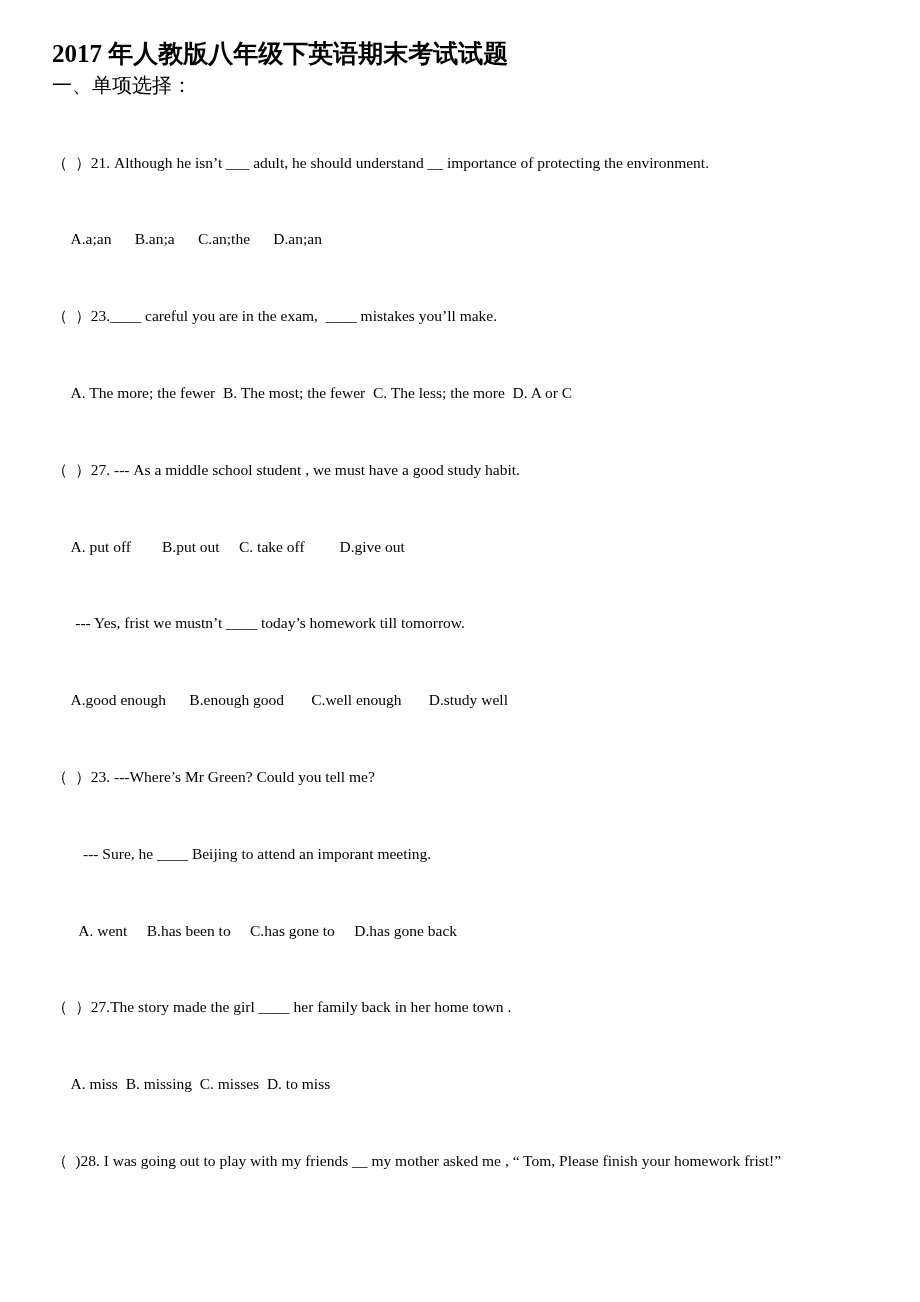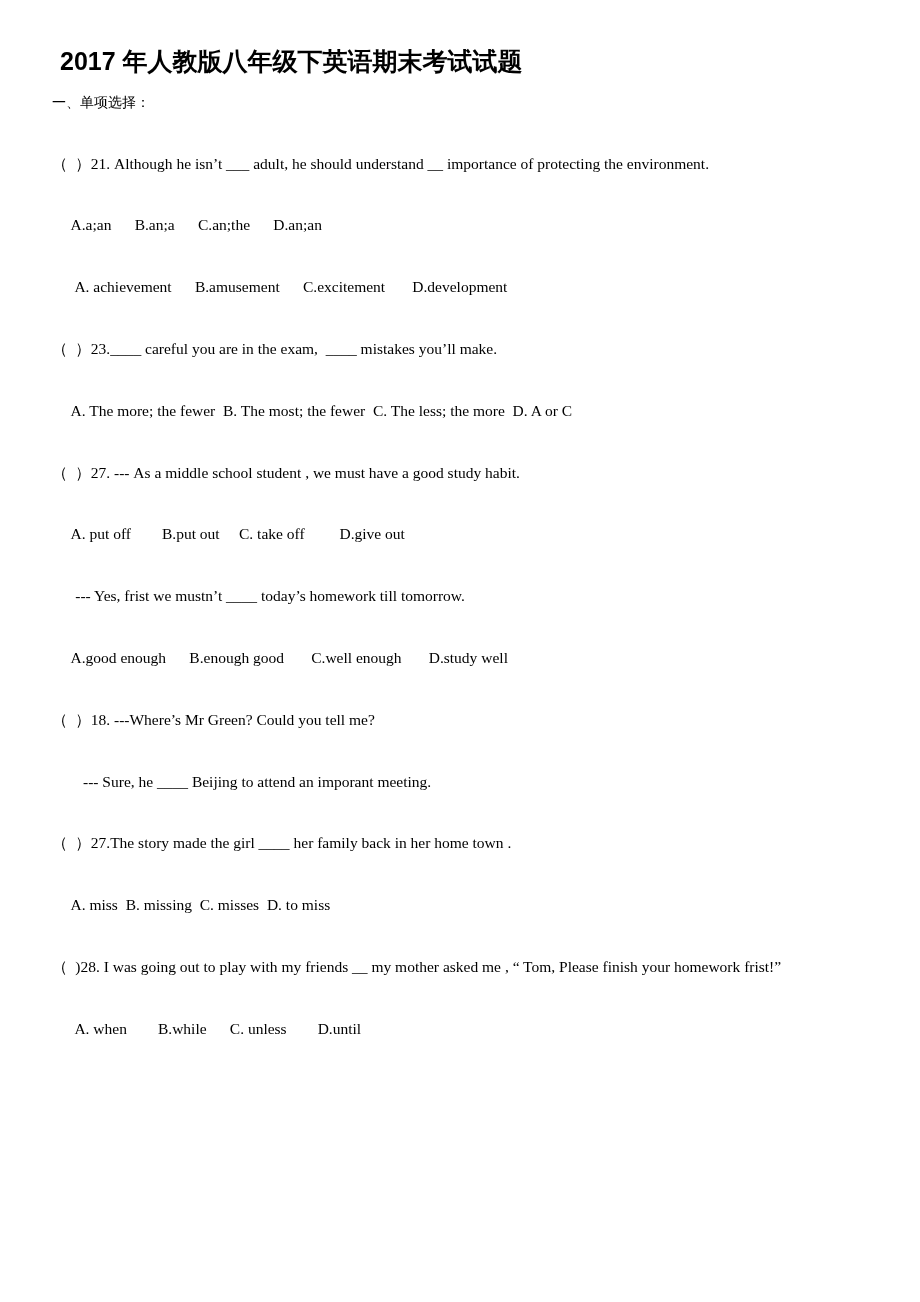--- a/index.html
+++ b/index.html
@@ -16,71 +16,70 @@
   }
   .page {
     position: relative;
     width: 920px;
     height: 1302px;
     background: #ffffff;
     box-sizing: border-box;
     padding: 0;
   }
   .doc-title {
-    font-family: Liberation Sans, sans-serif;
+    font-family: Liberation Serif, serif;
     font-weight: bold;
     font-size: 25px;
     line-height: 1.1;
-    margin: 8px;
+    margin: 0;
     padding: 40px 0 0 52px;
     letter-spacing: 0px;
     white-space: pre;
   }
   .section-heading {
-    font-size: 14px;
+    font-size: 20px;
     line-height: 20px;
     padding: 9px 0 0 52px;
     white-space: pre;
     font-family: Liberation Mono, monospace;
   }
   
   .blockA {
     font-size: 15.5px;
     line-height: 20.6px;
     padding-left: 52px;
     white-space: pre;
   }
-  .blockA .ln { white-space: pre; }
+  .blockA .ln { white-space: pre; margin-top: 15px; }
   .blockA .spacer { height: 20.6px; }
 </style>
 </head>
 <body>
 
 <div class="page">
 
   <h1 class="doc-title">2017 年人教版八年级下英语期末考试试题</h1>
 
   <div class="section-heading">一、单项选择：</div>
 
   <div class="blockA">
     <div class="ln">（  ）21. Although he isn’t ___ adult, he should understand __ importance of protecting the environment.</div>
     <div class="ln">     A.a;an      B.an;a      C.an;the      D.an;an</div>
-    <div class="ln">      A. achievement      B.amusement      C.excitement       D.development</div>
     <div class="ln">（  ）23.____ careful you are in the exam,  ____ mistakes you’ll make.</div>
     <div class="ln">     A. The more; the fewer  B. The most; the fewer  C. The less; the more  D. A or C</div>
     <div class="ln">（  ）27. --- As a middle school student , we must have a good study habit.</div>
     <div class="ln">     A. put off        B.put out     C. take off         D.give out</div>
     <div class="ln">      --- Yes, frist we mustn’t ____ today’s homework till tomorrow.</div>
     <div class="ln">     A.good enough      B.enough good       C.well enough       D.study well</div>
-    <div class="ln">（  ）18. ---Where’s Mr Green? Could you tell me?</div>
+    <div class="ln">（  ）23. ---Where’s Mr Green? Could you tell me?</div>
     <div class="ln">        --- Sure, he ____ Beijing to attend an imporant meeting.</div>
+    <div class="ln">       A. went     B.has been to     C.has gone to     D.has gone back</div>
     <div class="ln">（  ）27.The story made the girl ____ her family back in her home town .</div>
     <div class="ln">     A. miss  B. missing  C. misses  D. to miss</div>
     <div class="ln">（  )28. I was going out to play with my friends __ my mother asked me , “ Tom, Please finish your homework frist!”</div>
-    <div class="ln">      A. when        B.while      C. unless        D.until</div>
     <div class="spacer"></div>
     
     
     
     
     
     
     
     
     

